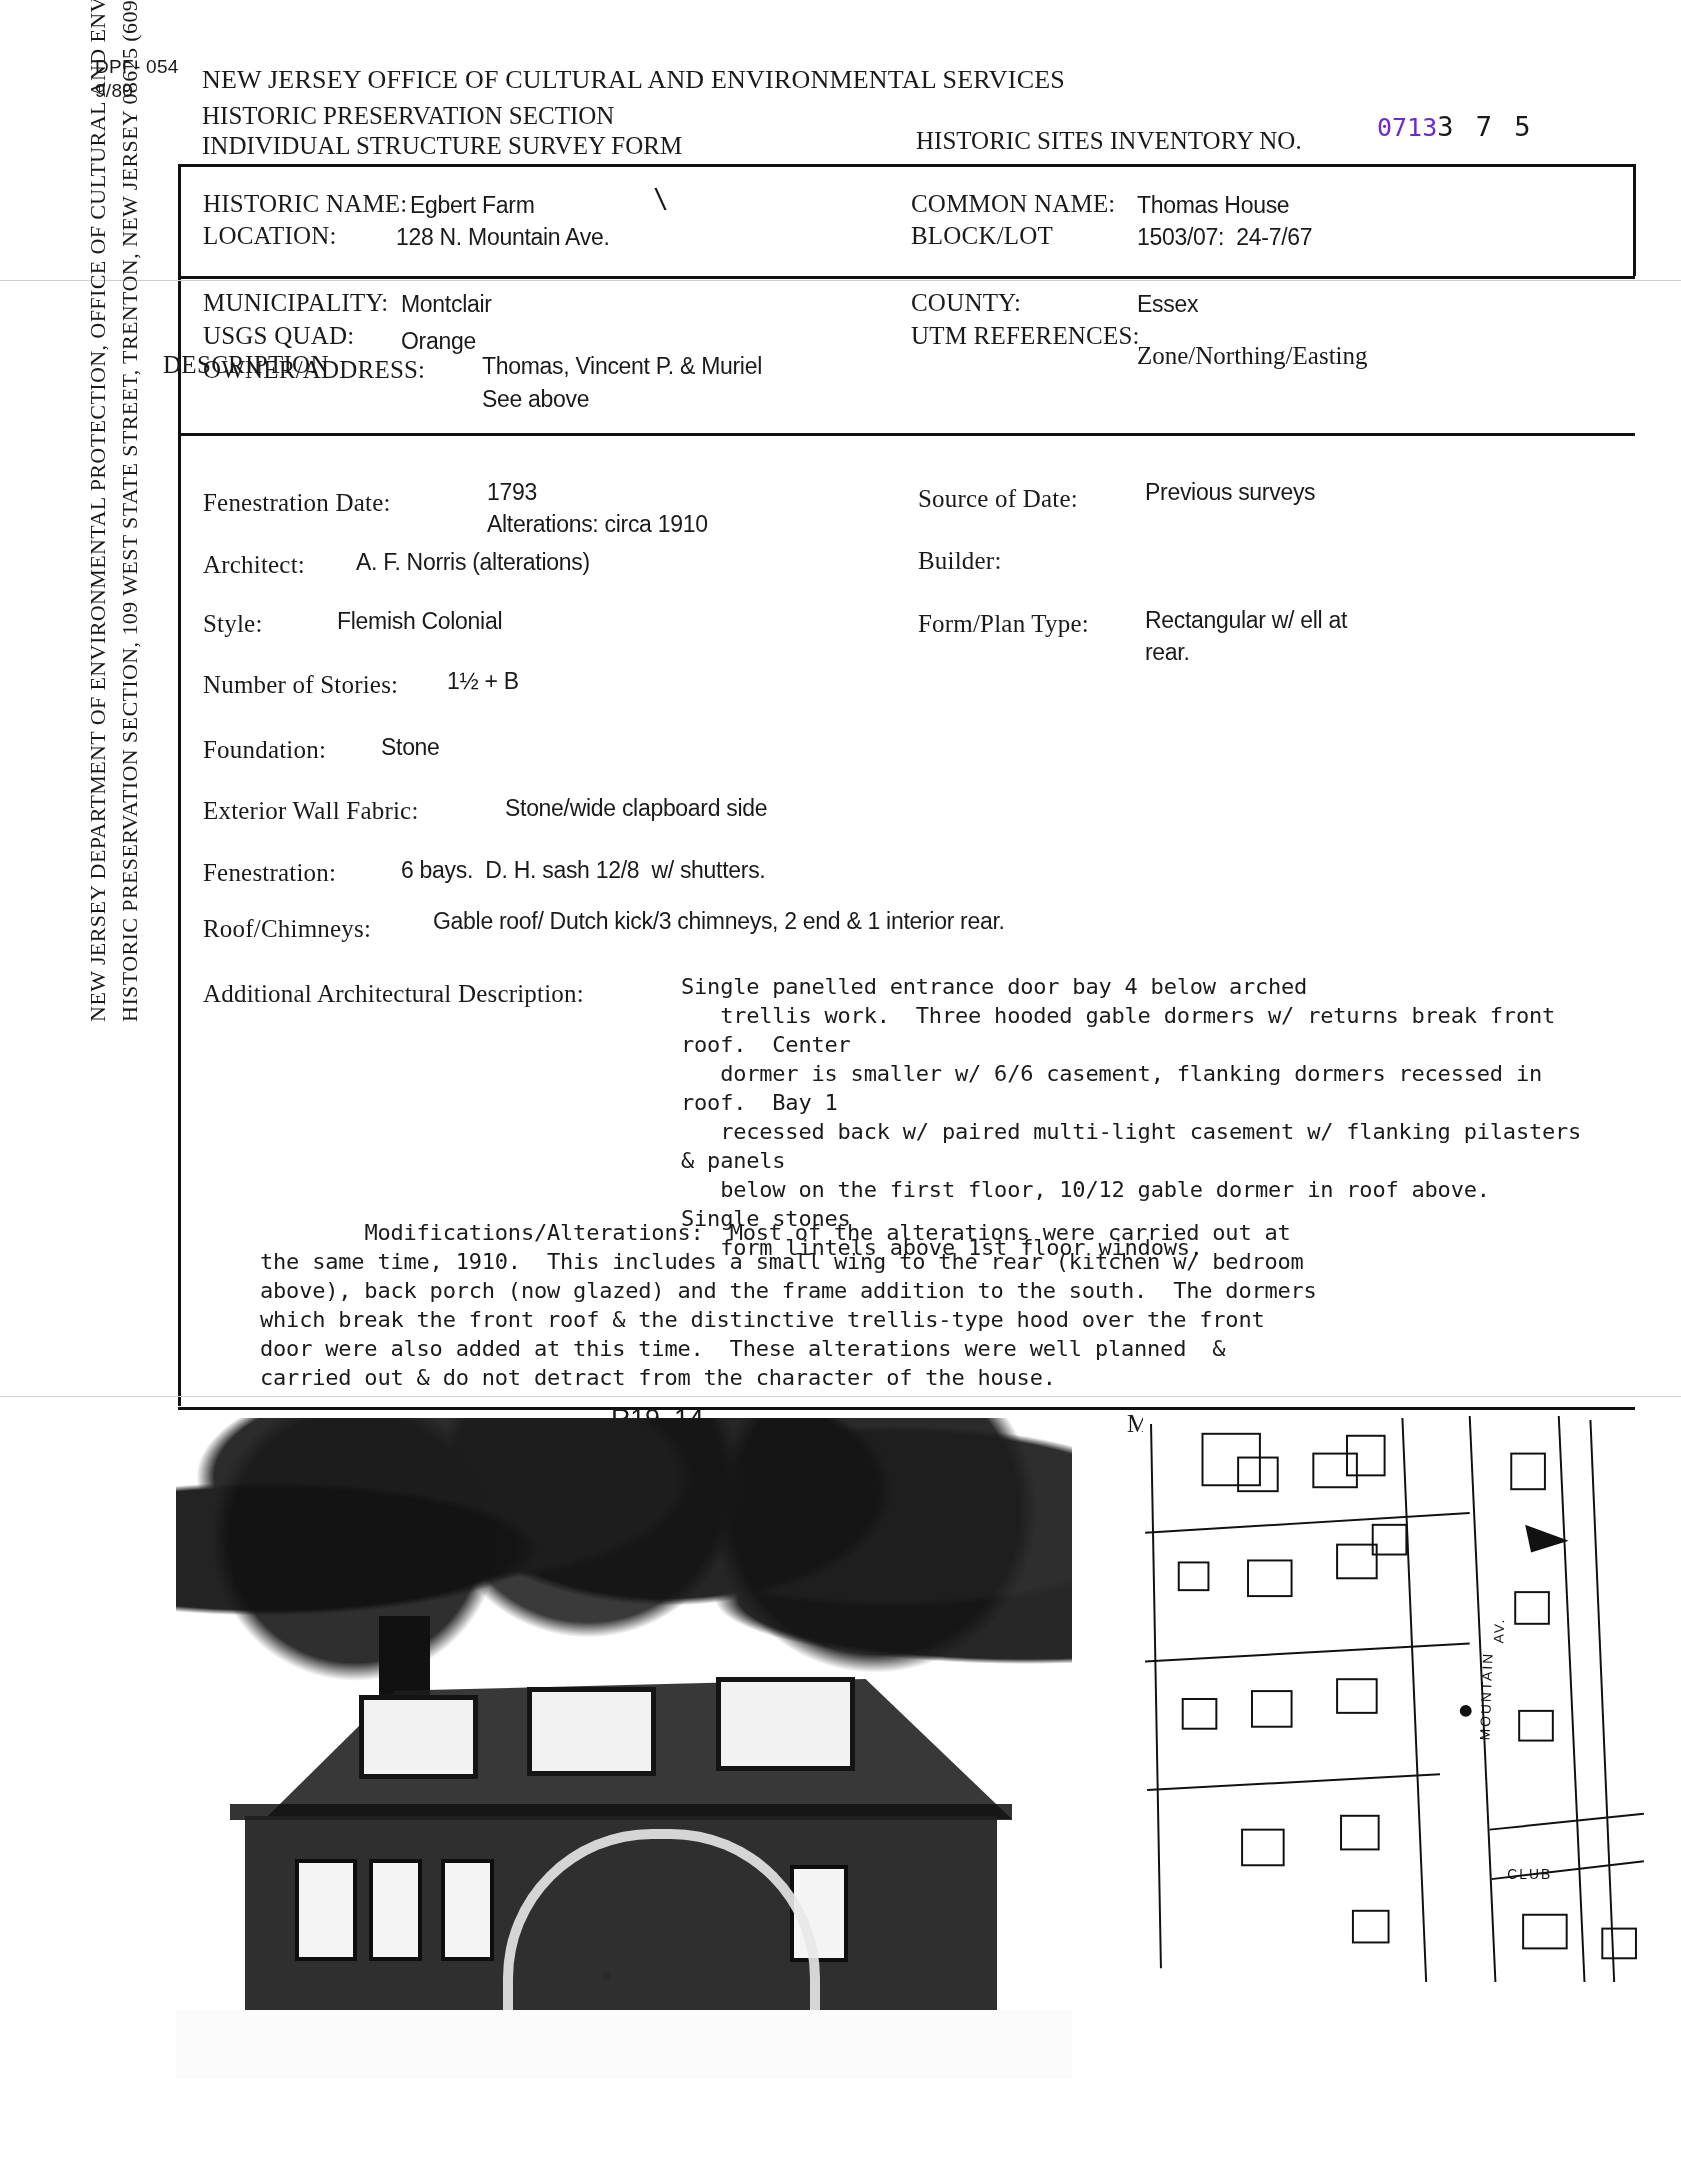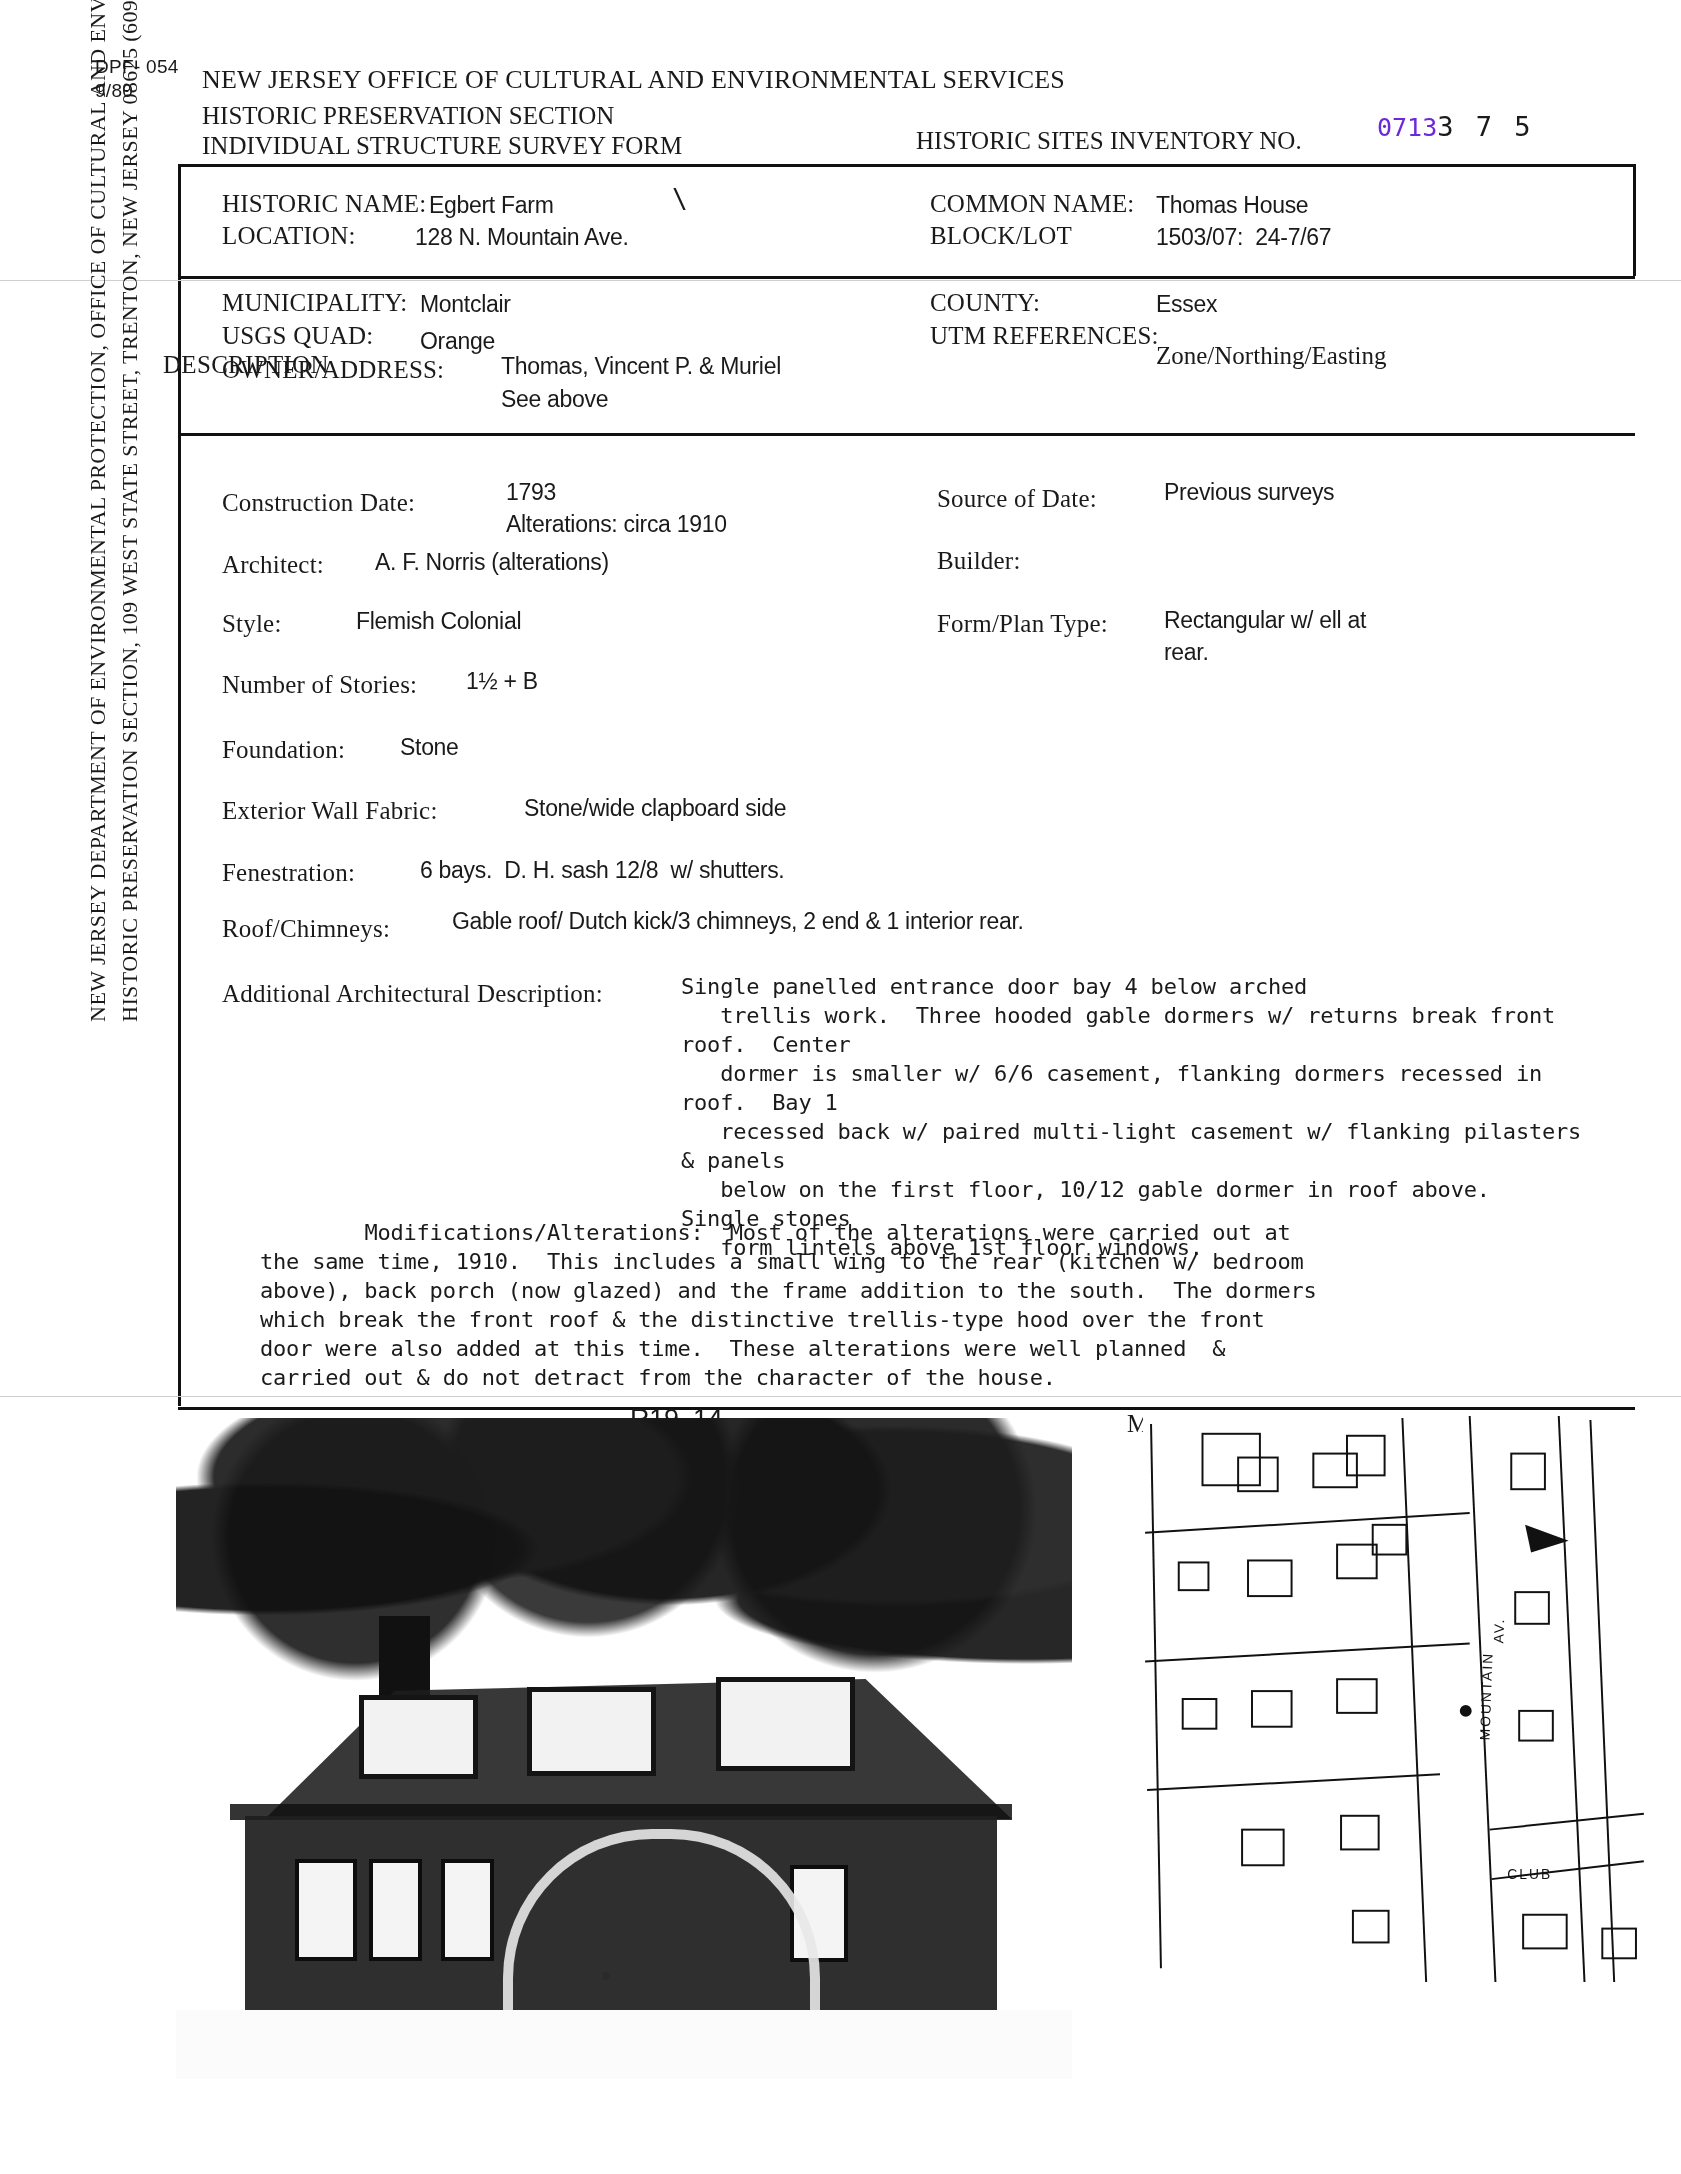--- a/index.html
+++ b/index.html
@@ -90,21 +90,21 @@
   }
   .vert-line {
     font-family: "Liberation Serif", serif;
     font-size: 22px;
     letter-spacing: 0.4px;
     white-space: nowrap;
     line-height: 1.45;
   }
 
   
-  .f { position: absolute; white-space: pre; margin-left: 19px; }
+  .f { position: absolute; white-space: pre; }
 
   .desc-title {
     position: absolute;
     left: 163px; top: 351px;
     font-family: "Liberation Serif", serif;
     font-size: 25px;
     letter-spacing: 0.3px;
   }
 
   
@@ -252,21 +252,21 @@
   <div class="f val" style="left:482px; top:386px;">See above</div>
 
   <div class="f lbl" style="left:911px; top:289px;">COUNTY:</div>
   <div class="f val" style="left:1137px; top:291px;">Essex</div>
 
   <div class="f lbl" style="left:911px; top:322px;">UTM REFERENCES:</div>
   <div class="f" style="left:1137px; top:342px; font-family:'Liberation Serif', serif; font-size:25px;">Zone/Northing/Easting</div>
 
   <div class="desc-title">DESCRIPTION</div>
 
-  <div class="f lbl" style="left:203px; top:489px;">Construction Date:</div>
+  <div class="f lbl" style="left:203px; top:489px;">Fenestration Date:</div>
   <div class="f val" style="left:487px; top:479px;">1793</div>
   <div class="f val" style="left:487px; top:511px;">Alterations: circa 1910</div>
 
   <div class="f lbl" style="left:918px; top:485px;">Source of Date:</div>
   <div class="f val" style="left:1145px; top:479px;">Previous surveys</div>
 
   <div class="f lbl" style="left:203px; top:551px;">Architect:</div>
   <div class="f val" style="left:356px; top:549px;">A. F. Norris (alterations)</div>
 
   <div class="f lbl" style="left:918px; top:547px;">Builder:</div>

